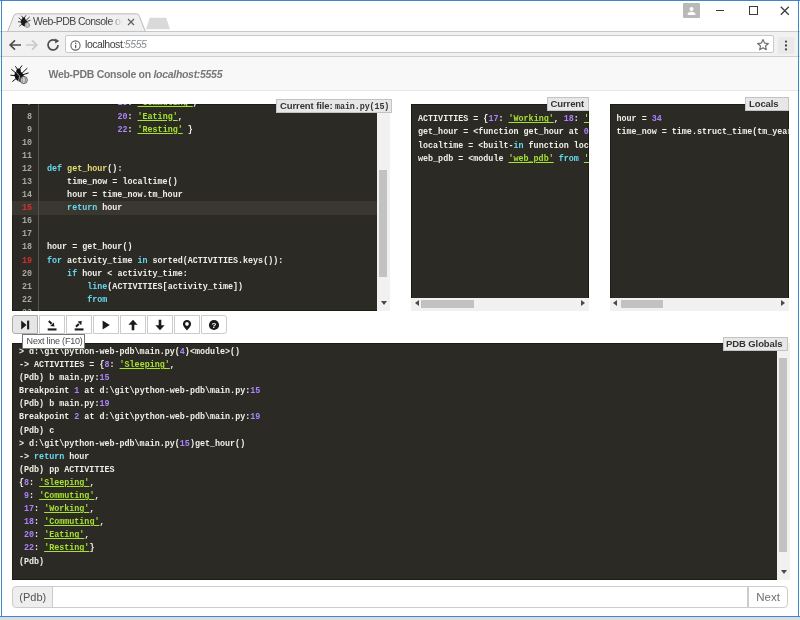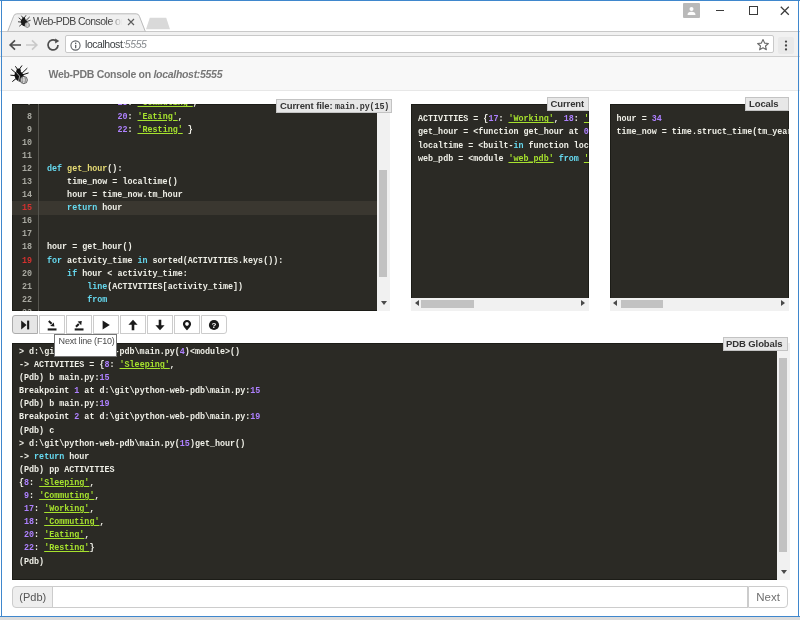--- a/index.html
+++ b/index.html
@@ -237,22 +237,22 @@
         <path d="M6,0.9 C3.6,0.9 1.9,2.7 1.9,5 C1.9,7.6 6,11.3 6,11.3 C6,11.3 10.1,7.6 10.1,5 C10.1,2.7 8.4,0.9 6,0.9 Z M6,6.7 C5,6.7 4.2,5.9 4.2,4.9 C4.2,3.9 5,3.1 6,3.1 C7,3.1 7.8,3.9 7.8,4.9 C7.8,5.9 7,6.7 6,6.7 Z" fill="#1a1a1a"></path>
       </svg>
     </div>
   <div class="abs" style="left:200.5px;top:315.2px;width:26.2px;height:19.2px;background:#fff;border:1px solid #ccc;box-sizing:border-box;border-radius:0 3px 3px 0;display:flex;align-items:center;justify-content:center;">
       <svg width="12" height="12" viewBox="0 0 12 12">
         <circle cx="6" cy="6" r="5.1" fill="#1a1a1a"></circle>
         <text x="6" y="8.8" font-family="Liberation Sans" font-size="8" font-weight="bold" fill="#fff" text-anchor="middle">?</text>
       </svg>
     </div>
 
-  <div class="abs" style="left:21.6px;top:334.4px;width:63px;height:23px;background:#fff;border:1px solid #767676;
-       font-size:9px;line-height:13px;color:#4b4b4b;letter-spacing:-0.2px;padding:0 0 0 4px;box-sizing:border-box;white-space:nowrap;z-index:30;margin-left:32px;">Next line (F10)</div>
+  <div class="abs" style="left:21.6px;top:334.4px;width:63px;height:15px;background:#fff;border:1px solid #767676;
+       font-size:9px;line-height:13px;color:#4b4b4b;letter-spacing:-0.2px;padding:0 0 0 4px;box-sizing:border-box;white-space:nowrap;z-index:30;">Next line (F10)</div>
 
   <div class="panel" style="left:12px;top:343px;width:777.5px;height:236.5px;"></div>
   <div class="abs" style="left:12px;top:343px;width:777.5px;height:262px;overflow:hidden;">
     <pre class="mono" style="position:absolute;left:7px;top:3px;">&gt; d:\git\python-web-pdb\main.py(<span class="n">4</span>)&lt;module&gt;()
 -&gt; ACTIVITIES = {<span class="n">8</span>: <span class="s">'Sleeping'</span>,
 (Pdb) b main.py:<span class="n">15</span>
 Breakpoint <span class="n">1</span> at d:\git\python-web-pdb\main.py:<span class="n">15</span>
 (Pdb) b main.py:<span class="n">19</span>
 Breakpoint <span class="n">2</span> at d:\git\python-web-pdb\main.py:<span class="n">19</span>
 (Pdb) c

